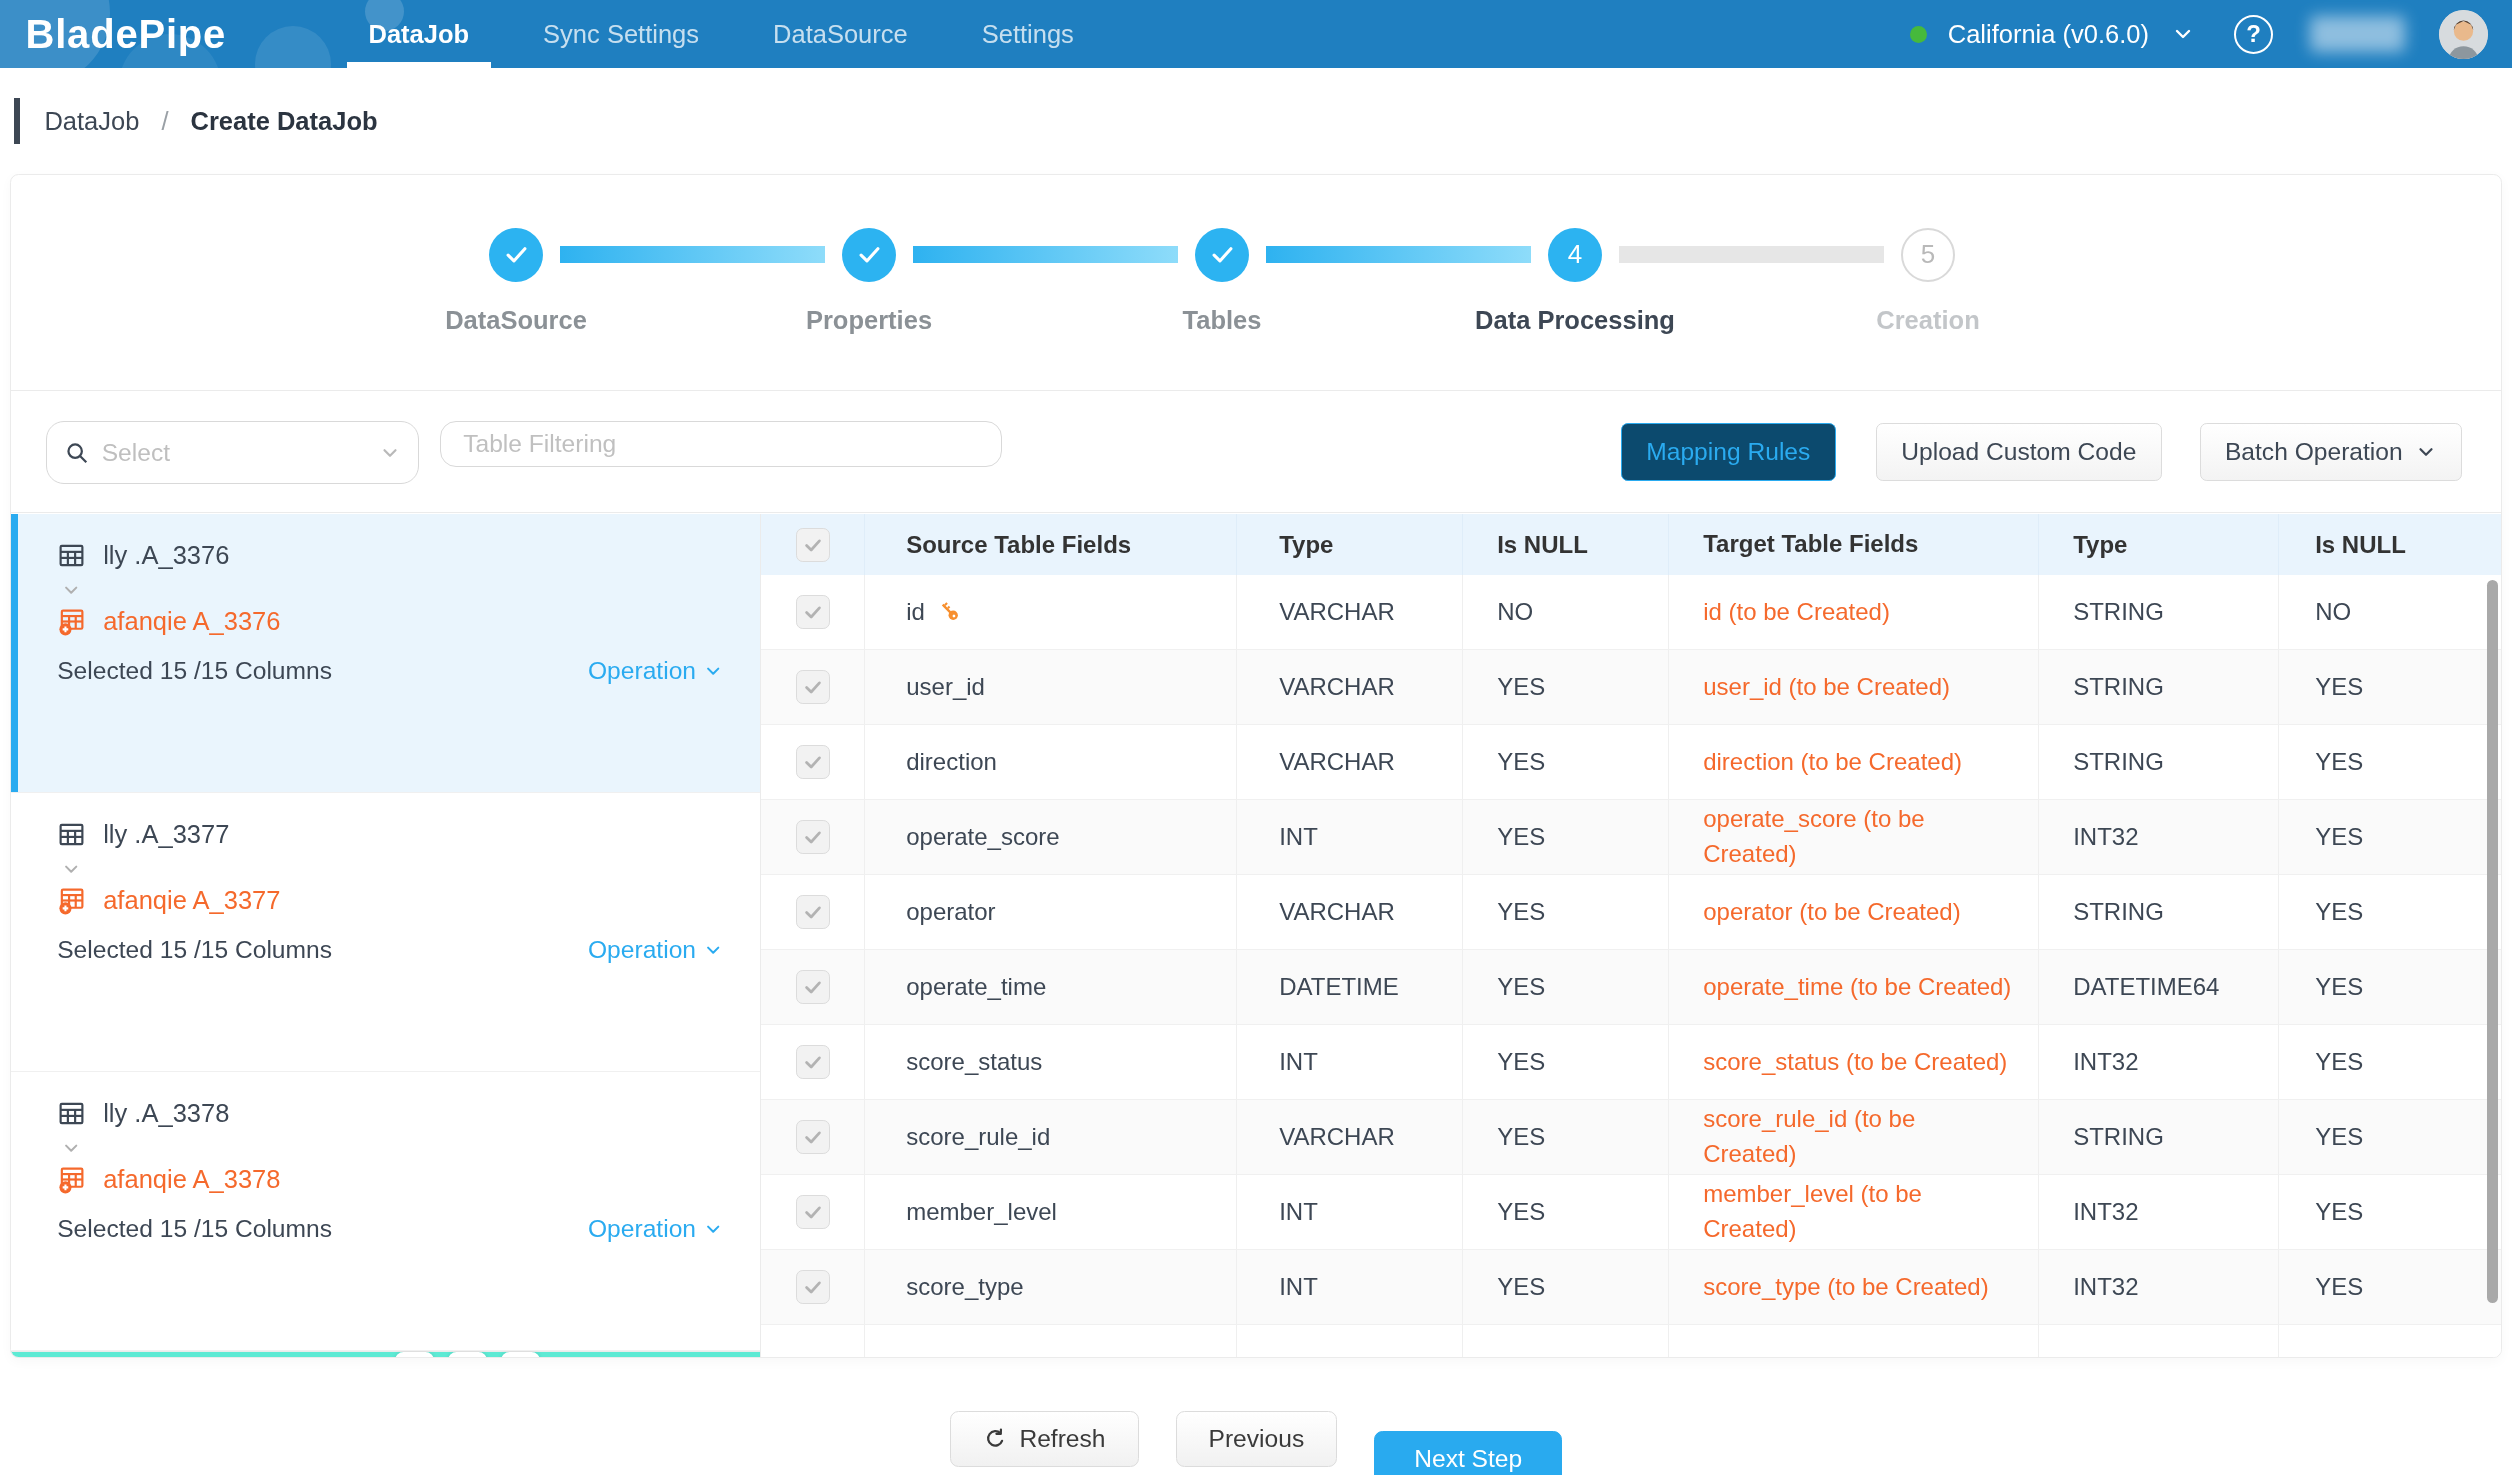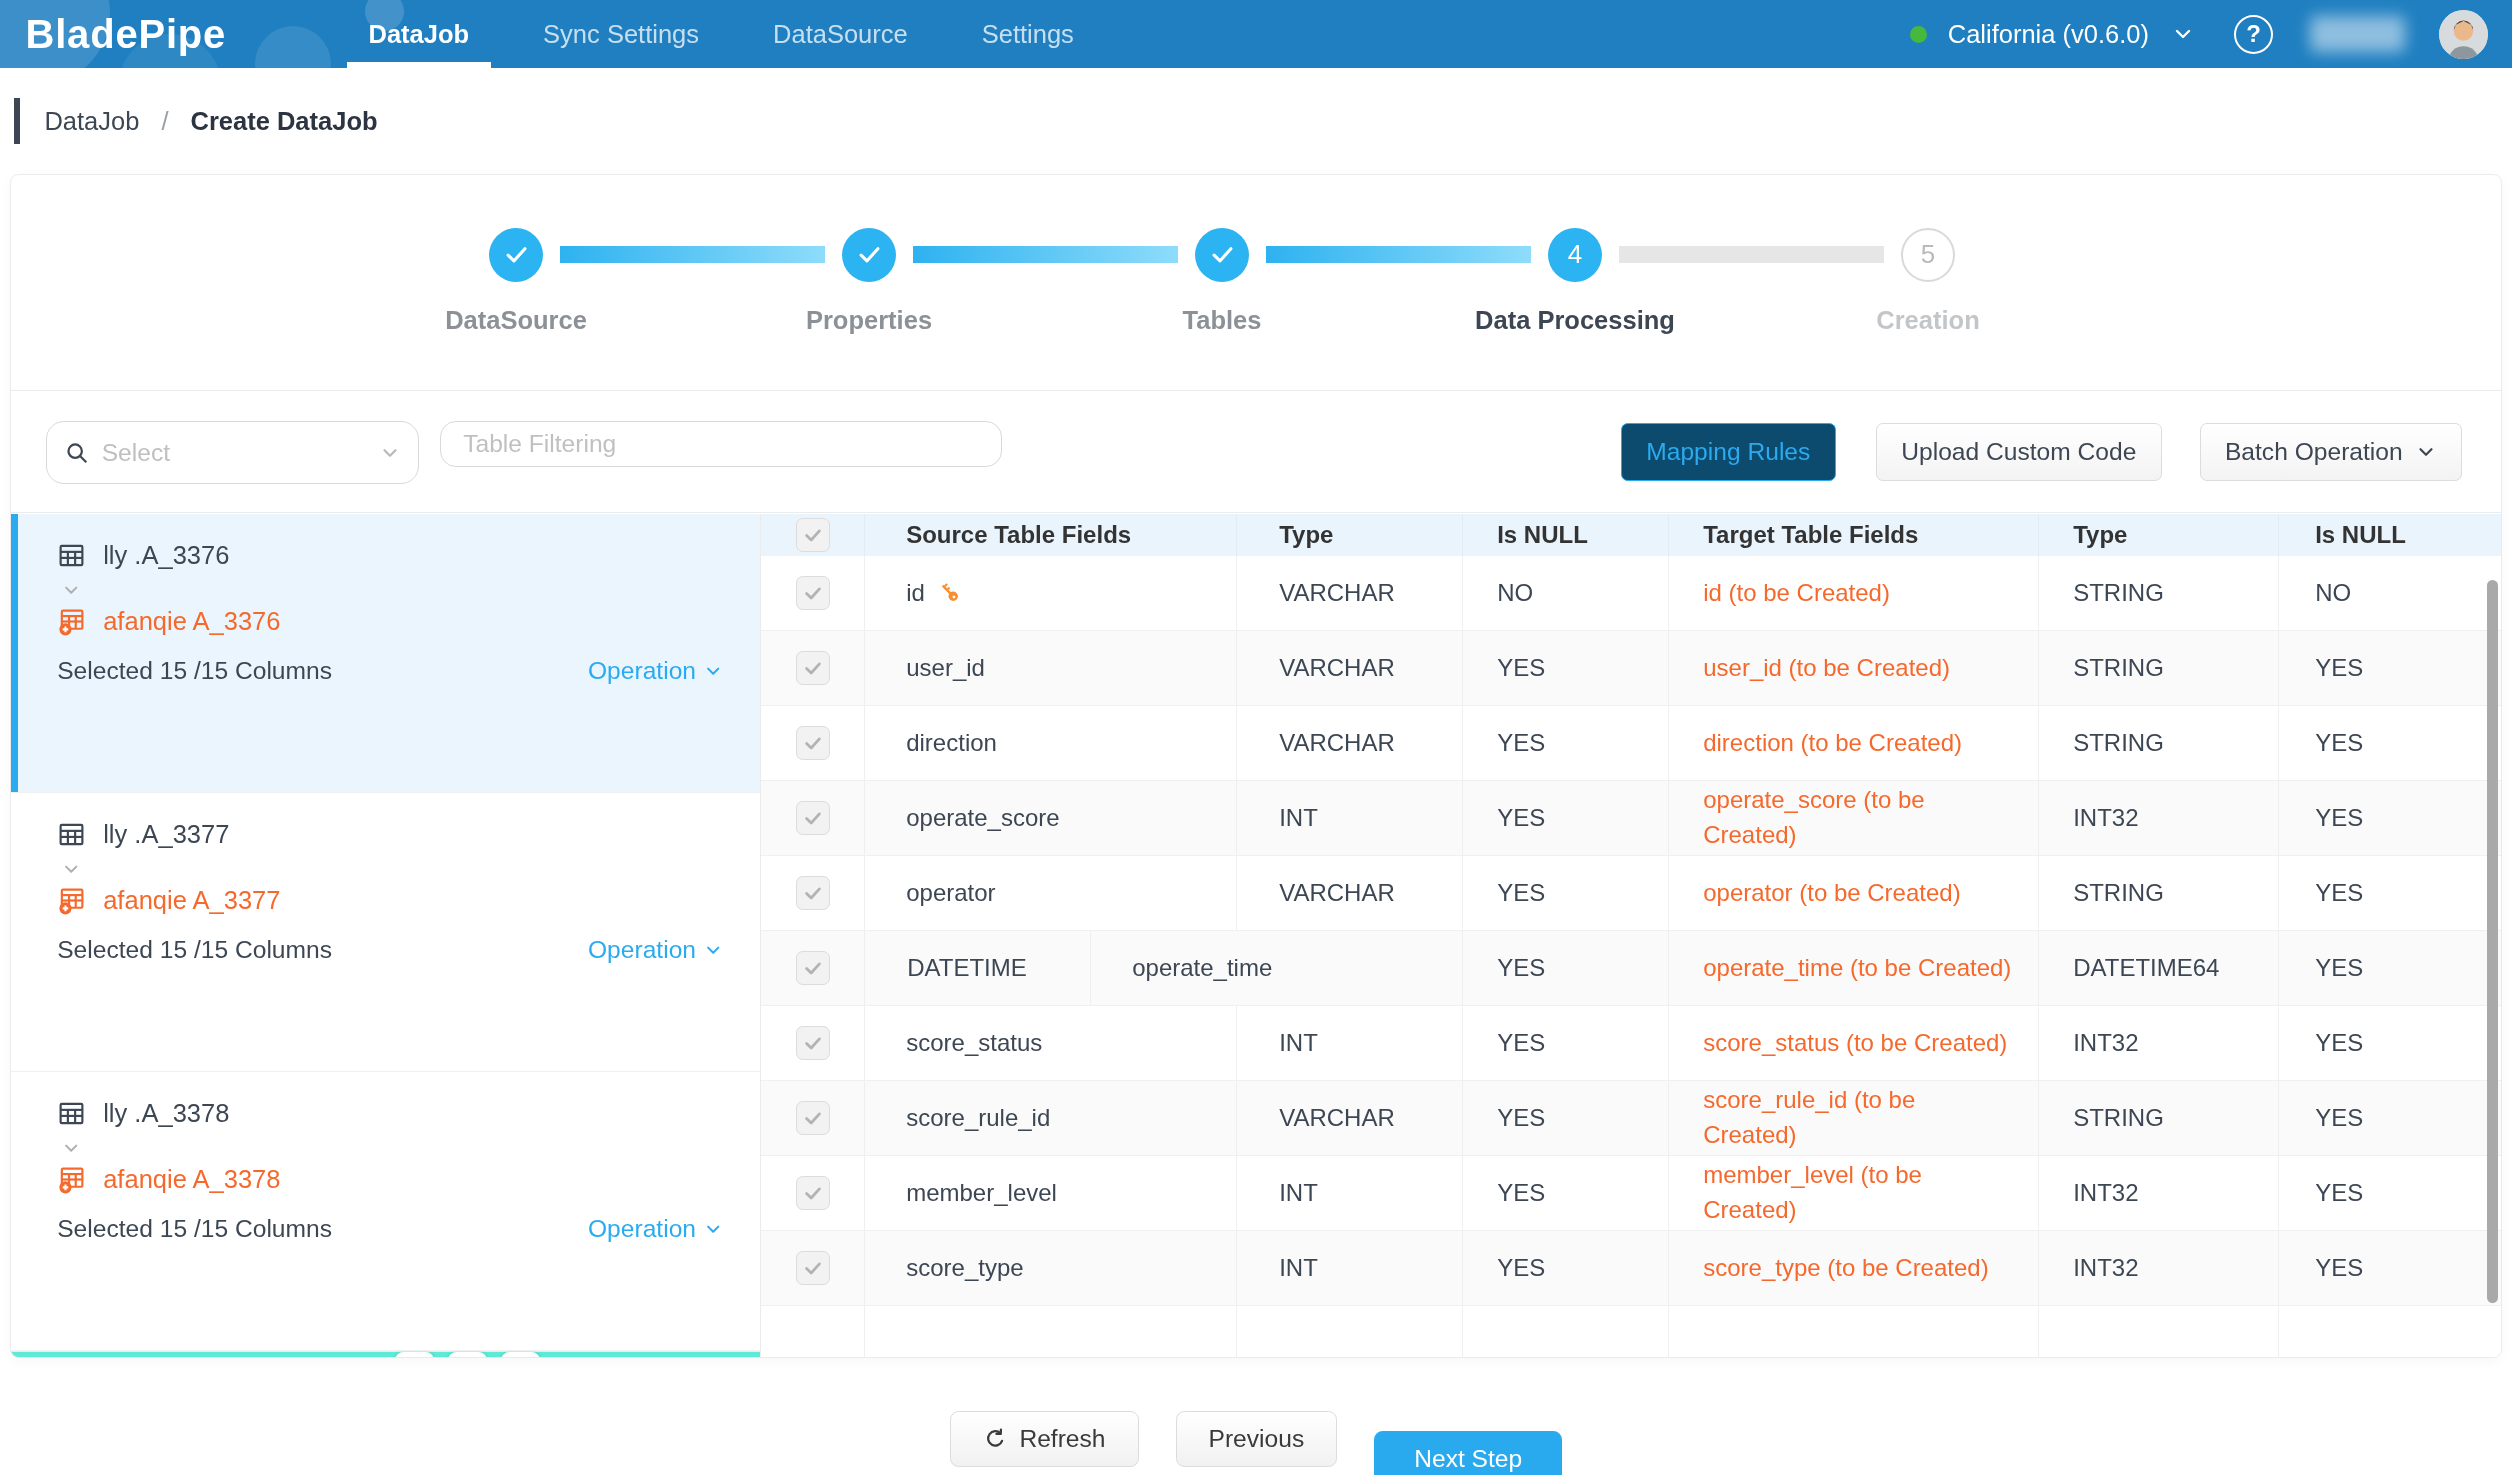--- a/index.html
+++ b/index.html
@@ -72,21 +72,21 @@
   .trow3 { display:flex; justify-content:space-between; align-items:center; margin-top:20.4px; font-size:24.6px; color:#3d4754; }
   .op-link { color:#2aabf0; display:flex; align-items:center; gap:6.8px; cursor:pointer; }
   .tspacer { flex:1; background:#fff; }
   .tfoot { height:75px; background:#5eead4; border-top:1.7px solid #ebebeb; display:flex; align-items:center; justify-content:center; gap:13.6px; font-size:24.6px; color:#3d4754; }
   .tfoot .total { margin-right:12px; }
   .pg-btn { width:39px; height:39px; border-radius:8.5px; background:#fff; box-shadow:0 0.8px 4.2px rgba(0,0,0,.12); display:flex; align-items:center; justify-content:center; cursor:pointer; }
   .pg-page { width:39px; height:39px; border-radius:8.5px; background:#fff; box-shadow:0 0.8px 4.2px rgba(0,0,0,.12); display:flex; align-items:center; justify-content:center; color:#2aabf0; font-size:24.6px; cursor:pointer; }
 
   
   .ftable { flex:1; position:relative; overflow:hidden; }
-  .fhead { display:flex; height:42px; background:#e9f4fd; align-items:center; font-weight:bold; font-size:24px; color:#333; }
+  .fhead { display:flex; height:61px; background:#e9f4fd; align-items:center; font-weight:bold; font-size:24px; color:#333; }
   .fhead .cell { border-right:1.7px solid #dfedf9; height:100%; display:flex; align-items:center; }
   .fhead .cell:last-child { border-right:none; }
   .frow { display:flex; height:75px; font-size:24px; color:#3d4754; border-bottom:1.7px solid #f0f0f0; background:#fff; }
   .frow.alt { background:#fafafa; }
   .frow .cell { border-right:1.7px solid #efefef; height:100%; display:flex; align-items:center; }
   .frow .cell:last-child { border-right:none; }
   .c-cb { width:104px; justify-content:center; }
   .c-src { width:372px; padding-left:41px; gap:12px; }
   .c-type { width:226px; padding-left:42px; }
   .c-null { width:206px; padding-left:34px; }
@@ -486,24 +486,24 @@
             <div class="cell c-null2">YES</div>
           </div>
           <div class="frow alt">
             <div class="cell c-cb">
               <span class="cb">
                 <svg width="22" height="22" viewBox="0 0 24 24" fill="none" stroke="#b3b3b3" stroke-width="3" stroke-linecap="round" stroke-linejoin="round">
                   <polyline points="5,12.5 10,17.5 19,7.5"></polyline>
                 </svg>
               </span>
             </div>
+            <div class="cell c-src">
+              <span>operate_time</span>
+            </div>
             <div class="cell c-type">DATETIME</div>
-            <div class="cell c-src">
-              <span>operate_time</span>
-            </div>
             <div class="cell c-null">YES</div>
             <div class="cell c-target">operate_time (to be Created)</div>
             <div class="cell c-type2">DATETIME64</div>
             <div class="cell c-null2">YES</div>
           </div>
           <div class="frow">
             <div class="cell c-cb">
               <span class="cb">
                 <svg width="22" height="22" viewBox="0 0 24 24" fill="none" stroke="#b3b3b3" stroke-width="3" stroke-linecap="round" stroke-linejoin="round">
                   <polyline points="5,12.5 10,17.5 19,7.5"></polyline>

